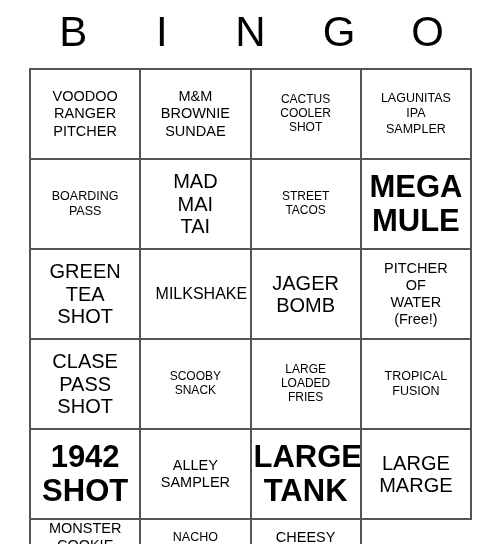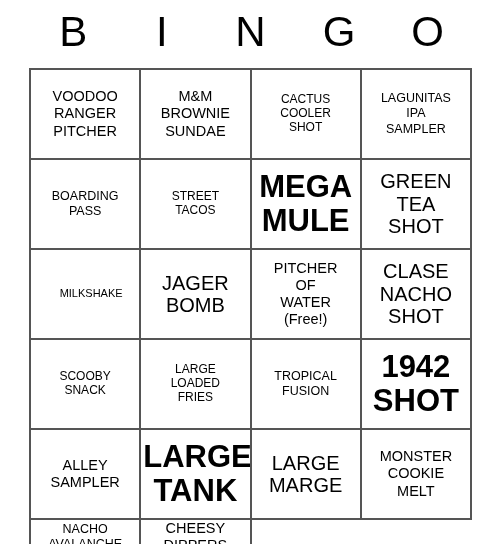--- a/index.html
+++ b/index.html
@@ -64,21 +64,21 @@
     display: block;
     width: 100%;
     padding: 0 2px;
     box-sizing: border-box;
     line-height: 1.08;
     white-space: pre-line;
     color: #000;
   }
 
   
-  .t-xs   { font-size: 11px; line-height: 1.2; margin-left: 12px; }
+  .t-xs   { font-size: 16px; line-height: 1.2; margin-left: 12px; }
   .t-sm   { font-size: 12.5px; line-height: 1.22; }
   .t-md   { font-size: 14.5px; line-height: 1.18; }
   .t-lg   { font-size: 12px; line-height: 1.14; }
   .t-xl   { font-size: 20px; line-height: 1.12; }
   .t-xxl  { font-size: 31px; line-height: 1.1; font-weight: bold; }
 </style>
 </head>
 <body>
 
 <div class="card">
@@ -112,20 +112,25 @@
         <span class="cell-text t-sm">LAGUNITAS
 IPA
 SAMPLER</span>
       </div>
     <div class="cell">
         <span class="cell-text t-sm">BOARDING
 PASS</span>
       </div>
 
     <div class="cell">
+        <span class="cell-text t-xl">MAD
+MAI
+TAI</span>
+      </div>
+    <div class="cell">
         <span class="cell-text t-lg">STREET
 TACOS</span>
       </div>
     <div class="cell">
         <span class="cell-text t-xxl">MEGA
 MULE</span>
       </div>
     <div class="cell">
         <span class="cell-text t-xl">GREEN
 TEA
@@ -140,21 +145,21 @@
 BOMB</span>
       </div>
     <div class="cell">
         <span class="cell-text t-md">PITCHER
 OF
 WATER
 (Free!)</span>
       </div>
     <div class="cell">
         <span class="cell-text t-xl">CLASE
-NACHO
+PASS
 SHOT</span>
       </div>
     <div class="cell">
         <span class="cell-text t-lg">SCOOBY
 SNACK</span>
       </div>
 
     <div class="cell">
         <span class="cell-text t-lg">LARGE
 LOADED

